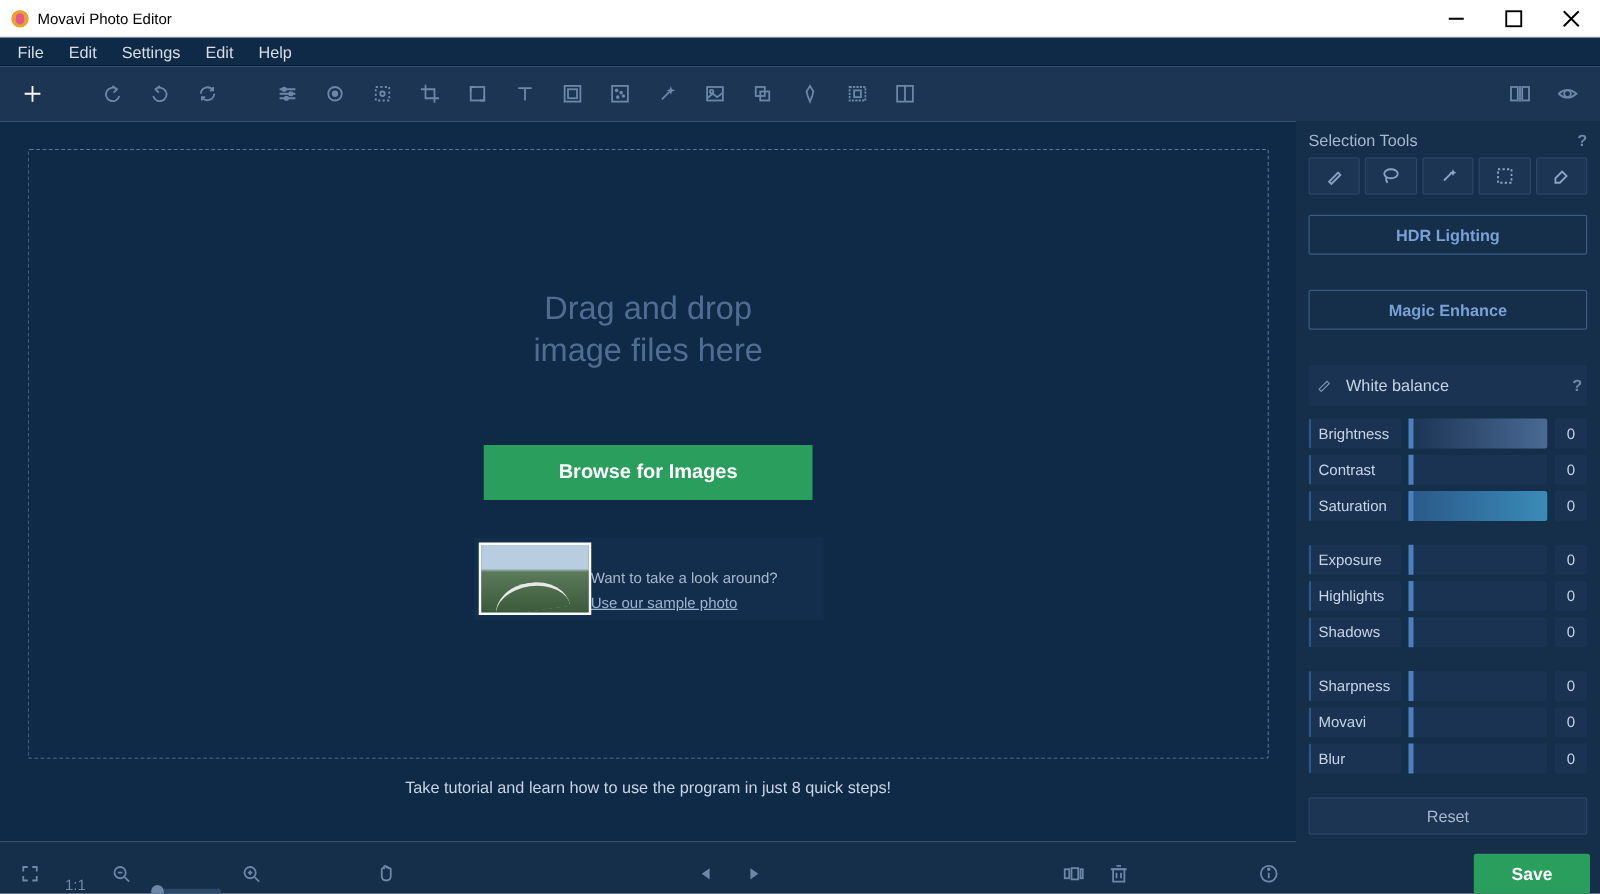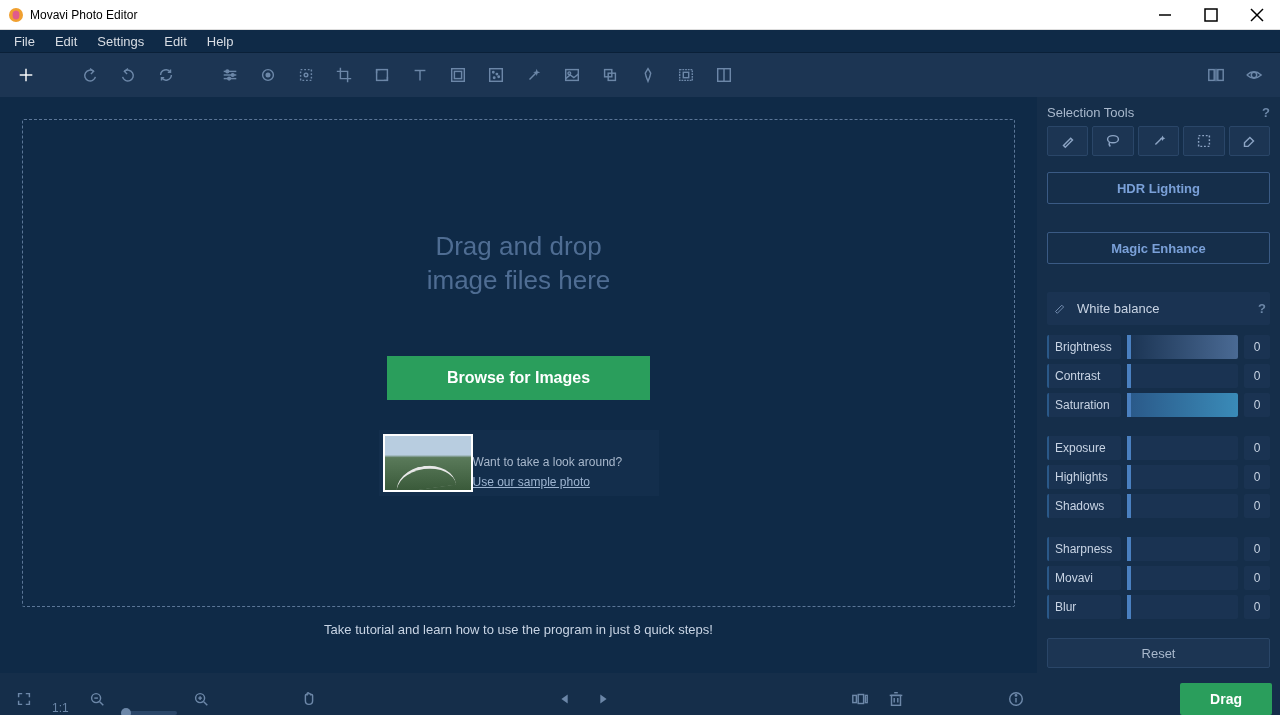--- a/index.html
+++ b/index.html
@@ -444,14 +444,14 @@
       </div>
     <div style="width:80px"></div>
     <div class="sb-btn">
         <svg viewBox="0 0 20 20">
           <circle cx="10" cy="10" r="7"></circle>
           <line x1="10" y1="9" x2="10" y2="14"></line>
           <circle cx="10" cy="6" r="0.8" fill="currentColor"></circle>
         </svg>
       </div>
   </div>
-  <button class="save-btn">Drag</button>
+  <button class="save-btn">Save</button>
 </div>
 
 </body></html>

